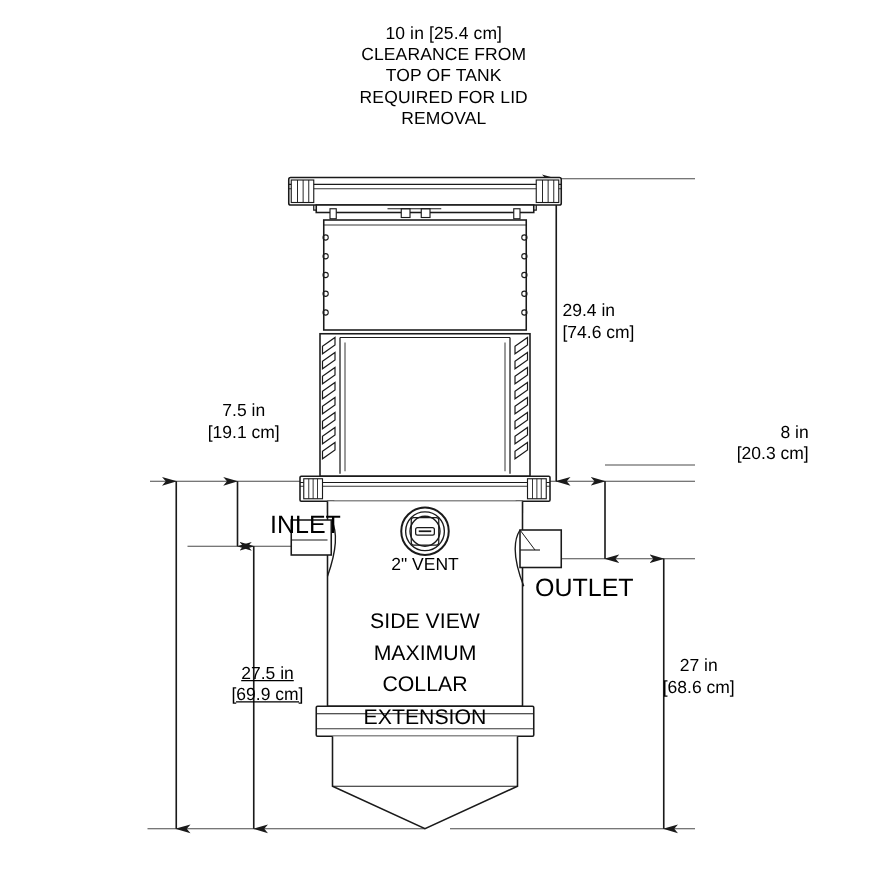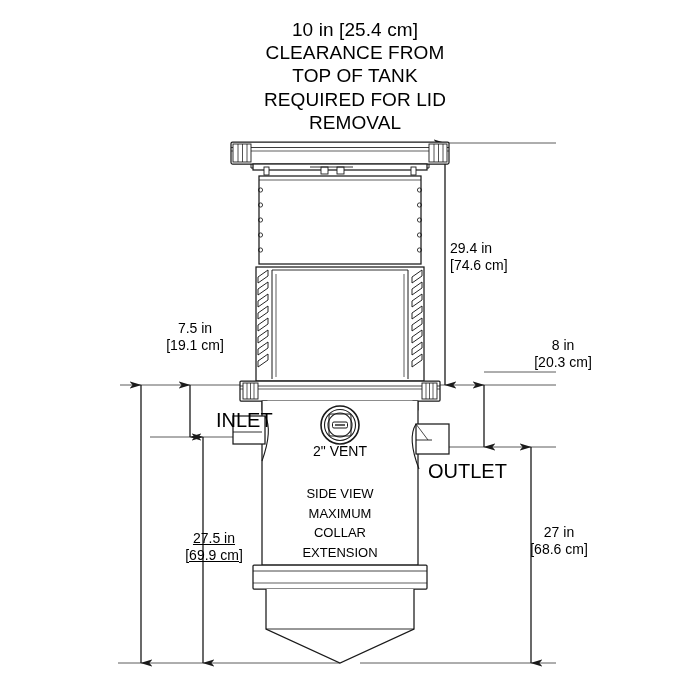--- a/index.html
+++ b/index.html
@@ -28,33 +28,33 @@
     height: 700px;
   }
   .txt {
     position: absolute;
     white-space: pre;
     line-height: 1.22;
     font-family: "Liberation Sans", sans-serif;
   }
   .title-note {
     text-align: center;
-    font-size: 19px;
+    font-size: 14px;
     letter-spacing: 0.1px;
   }
   .dim {
     text-align: center;
     font-size: 14px;
   }
   .callout {
     font-size: 20px;
   }
   .centerlabel {
     text-align: center;
-    font-size: 13px;
+    font-size: 17px;
     line-height: 1.5;
   }
   .vent-label {
     font-size: 14px;
     text-align: center;
   }
 </style>
 </head>
 <body>
 
@@ -253,21 +253,21 @@
 TOP OF TANK
 REQUIRED FOR LID
 REMOVAL</div>
 
   <div class="txt dim" style="left:450px; top:240px; width:120px; text-align:left;">29.4 in
 [74.6 cm]</div>
 
   <div class="txt dim" style="left:140px; top:320px; width:110px;">7.5 in
 [19.1 cm]</div>
 
-  <div class="txt dim" style="left:508px; top:337px; width:110px; text-align:center;">8 in
+  <div class="txt dim" style="left:537px; top:337px; width:110px; text-align:right;">8 in
 [20.3 cm]</div>
 
 
   <div class="txt dim" style="left:158px; top:530px; width:112px;text-decoration:underline;">27.5 in
 [69.9 cm]</div>
 
   <div class="txt dim" style="left:503px; top:524px; width:112px;">27 in
 [68.6 cm]</div>
 
   <div class="txt callout" style="left:216px; top:408px;">INLET</div>

